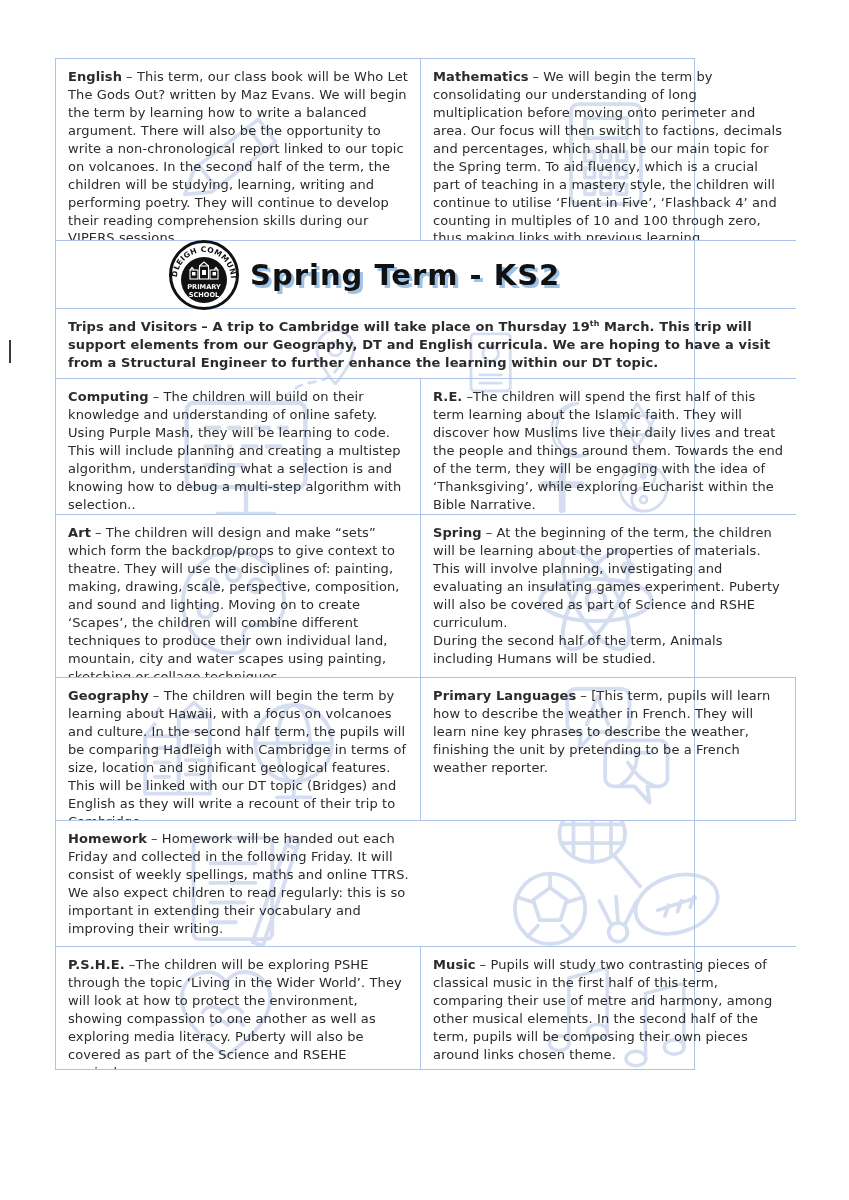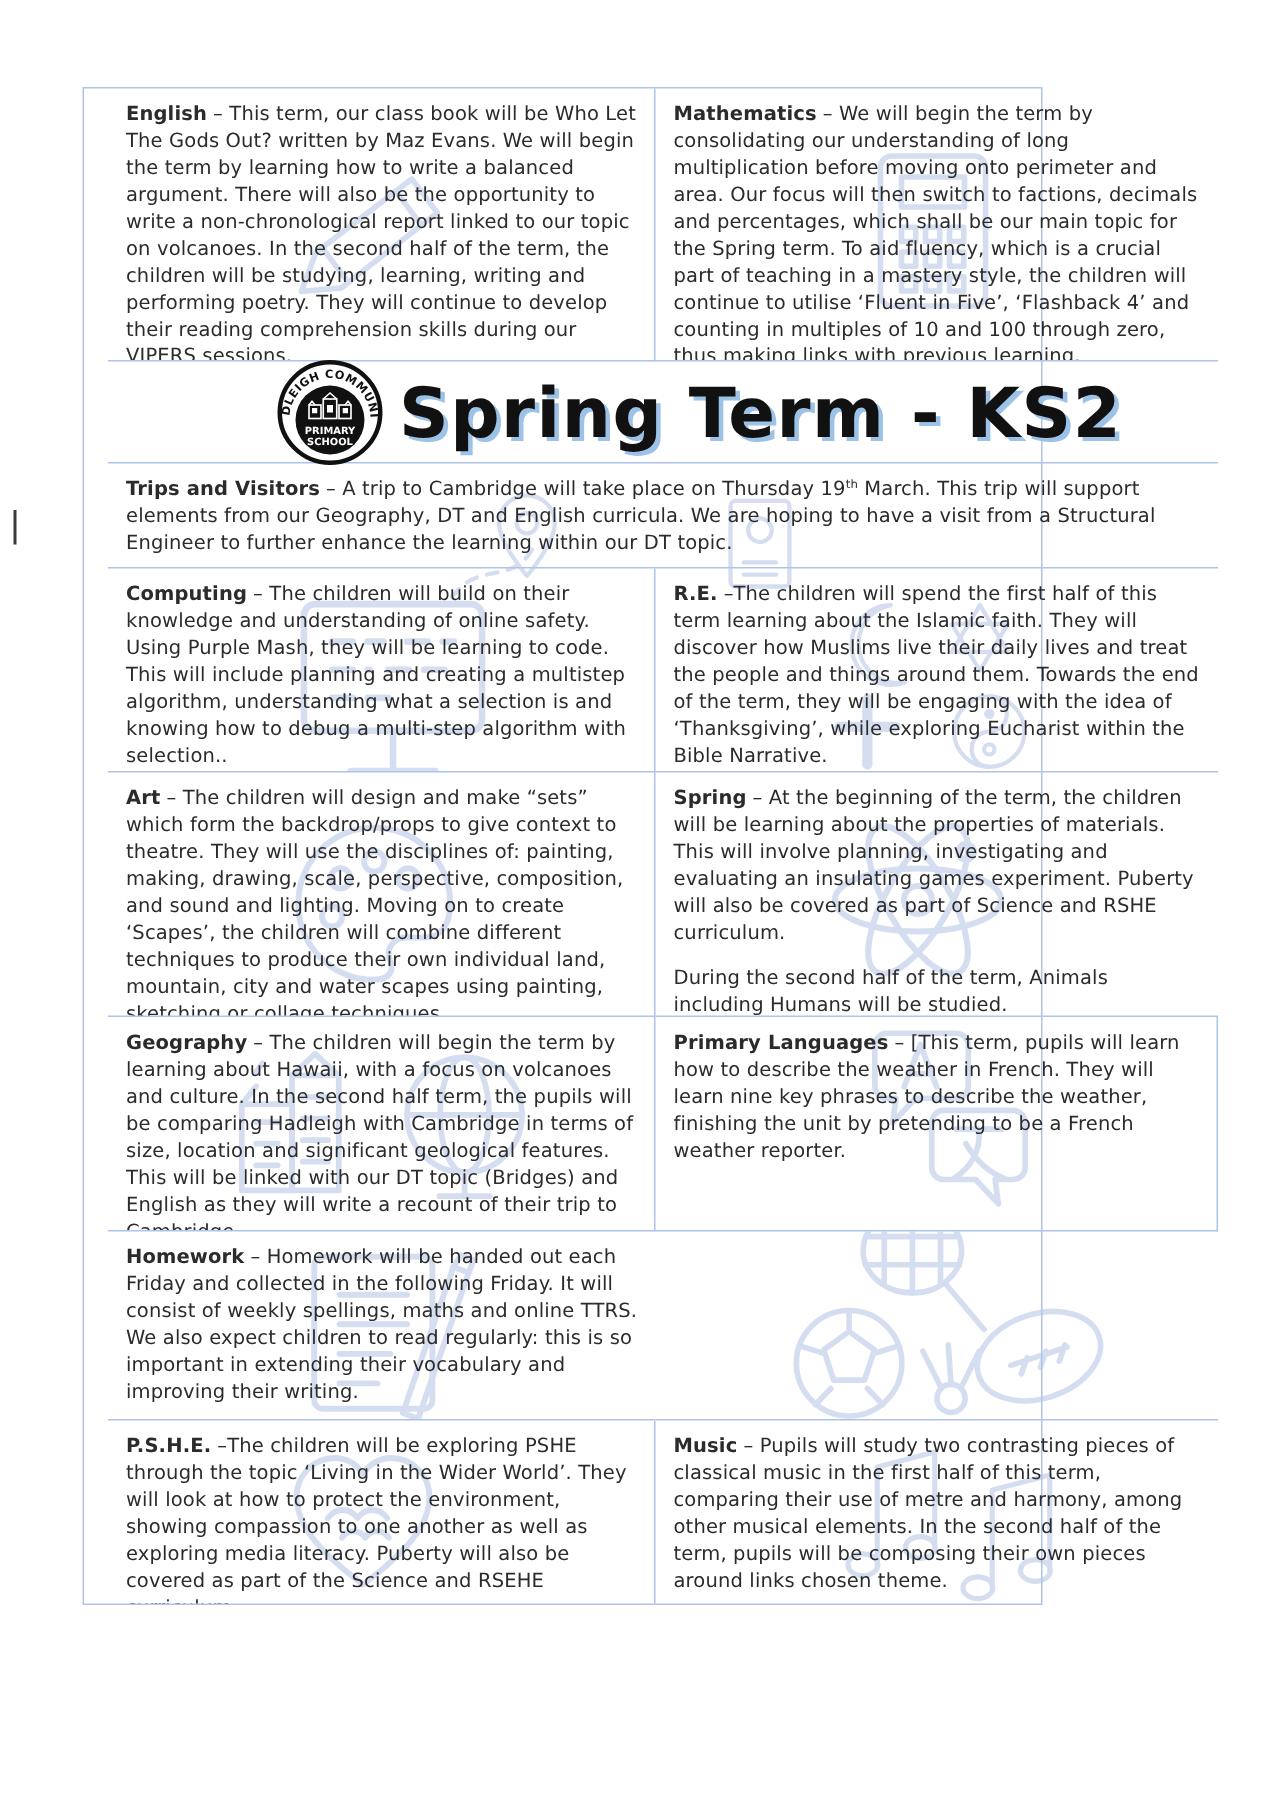--- a/index.html
+++ b/index.html
@@ -15,39 +15,38 @@
     overflow:hidden;
   }
   .doc-table{
     position:absolute;left:55px;top:58px;width:640px;
     display:grid;
     grid-template-columns:365px 375px;
     grid-template-rows:182px 68px 70px 136px 163px 143px 126px 122px;
     border:1.4px solid var(--bd);
     box-sizing:border-box;
     background:#fff;
-    padding-left:16px;
   }
   .cell{
     position:relative;box-sizing:border-box;
     border-bottom:1.4px solid var(--bd);
     padding:9px 12px 6px 12px;
     overflow:hidden;
   }
   .cell.left{border-right:1.4px solid var(--bd);}
   .cell.span2{grid-column:1/3;}
   .cell.no-b{border-bottom:none;}
-  .cell.ovis{overflow:visible;z-index:2;}
+  .cell.ovis{overflow:visible;z-index:2;font-weight:bold;}
   .txt{
     position:relative;z-index:2;margin:0;
     font-size:13px;line-height:1.38;letter-spacing:.1px;
   }
   .txt b{margin-right:4px;}
   .txt sup{font-size:60%;vertical-align:super;}
-  .para2{margin-top:12px;}
+  .para2{margin-top:0;}
   
   .wm{
     position:absolute;z-index:1;opacity:.55;
     stroke:var(--wm);fill:none;stroke-linecap:round;stroke-linejoin:round;
   }
   .wm .fillwm{fill:var(--wm);stroke:none;}
   .wm-pencil{width:120px;height:120px;left:120px;top:35px;transform:rotate(8deg);}
   .wm-calc{width:120px;height:120px;left:125px;top:35px;}
   .wm-trips{width:300px;height:86px;left:215px;top:14px;}
   .wm-monitor{width:160px;height:150px;left:110px;top:5px;}
@@ -62,21 +61,21 @@
   .wm-music{width:190px;height:115px;left:95px;top:8px;}
   
   .title-row{
     display:flex;align-items:center;
     padding:0;border-bottom:1.4px solid var(--bd);
     box-sizing:border-box;overflow:visible;
   }
   .logo{margin-left:112px;flex:0 0 auto;}
   .page-title{
     margin:0 0 0 10px;
-    font-size:46px;font-weight:bold;letter-spacing:1px;
+    font-size:29px;font-weight:bold;letter-spacing:1px;
     color:#111;
     text-shadow:3px 3px 0 var(--shadow);
     white-space:nowrap;
   }
   .margin-cursor{
     position:absolute;left:9px;top:340px;width:2px;height:23px;background:#3a3a3a;
   }
 </style>
 </head>
 <body>

